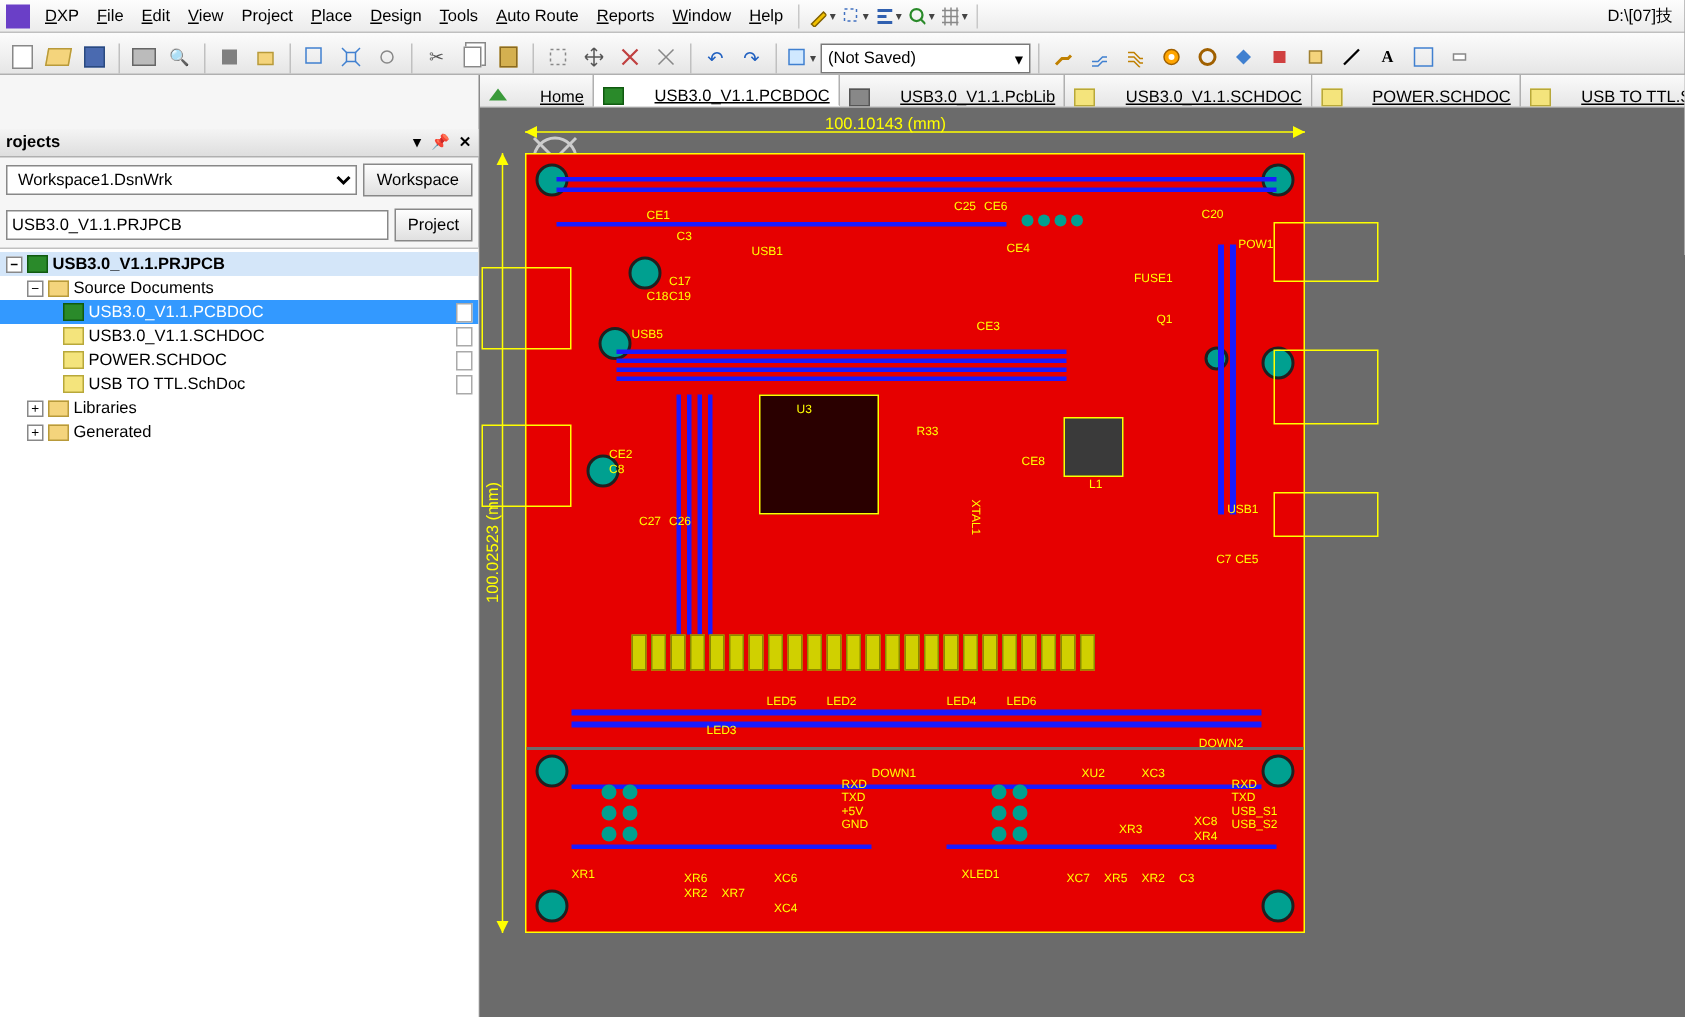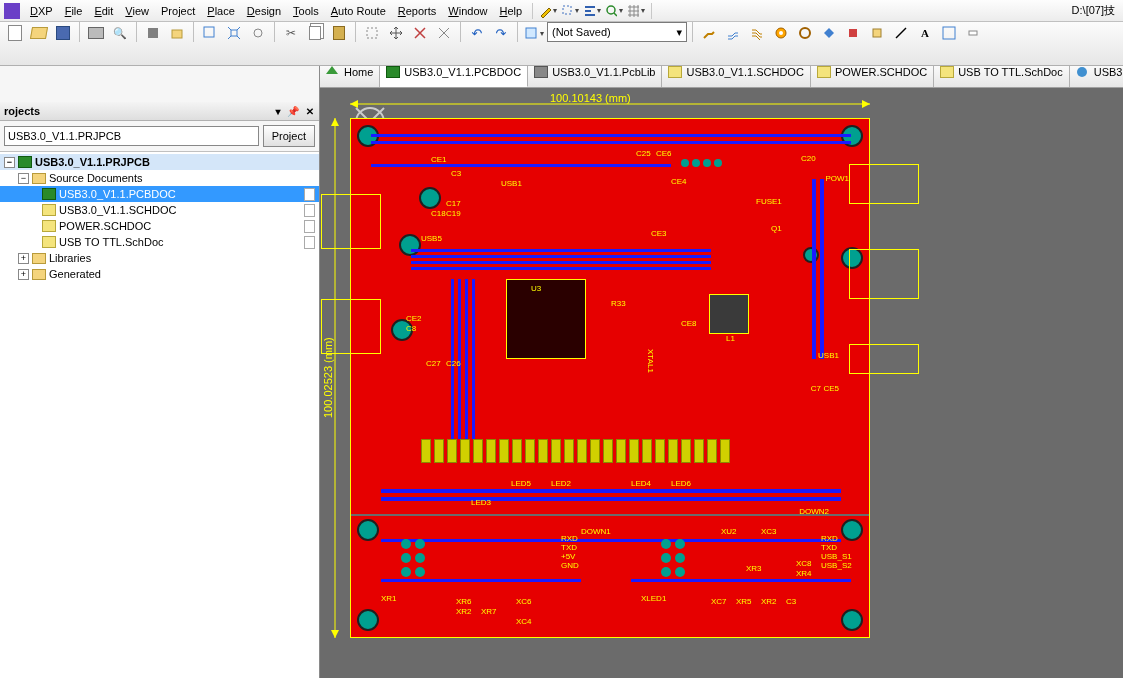--- a/index.html
+++ b/index.html
@@ -8,21 +8,21 @@
 
 .menubar { display: flex; align-items: center; height: 22px; background: linear-gradient(#fdfdfd,#ececec); border-bottom: 1px solid #c0c0c0; padding: 0 4px; }
 .menubar .logo { width: 16px; height: 16px; background: #6a3fc7; margin-right: 4px; }
 .menubar .menu-item { padding: 3px 6px; cursor: default; }
 .menubar .menu-item u { text-decoration: underline; }
 .menubar .sep { width: 1px; height: 16px; background: #c8c8c8; margin: 0 4px; }
 .menubar .tool-icon { width: 18px; height: 18px; margin: 0 2px; display: inline-flex; align-items: center; justify-content: center; }
 .menubar .path { margin-left: auto; color: #000; padding-right: 4px; }
 
 
-.toolbar { display: flex; align-items: flex-start; height: 44px; background: linear-gradient(#fcfcfc,#e6e6e6); border-bottom: 1px solid #b0b0b0; padding: 0 4px; gap: 2px; }
+.toolbar { display: flex; align-items: flex-end; height: 28px; background: linear-gradient(#fcfcfc,#e6e6e6); border-bottom: 1px solid #b0b0b0; padding: 0 4px; gap: 2px; }
 .toolbar .btn { width: 22px; height: 22px; display: inline-flex; align-items: center; justify-content: center; border: 1px solid transparent; }
 .toolbar .tsep { width: 1px; height: 20px; background: #c0c0c0; margin: 0 3px; }
 .toolbar .combo { height: 20px; border: 1px solid #7a7a7a; background: #fff; display: flex; align-items: center; padding: 0 4px; width: 140px; justify-content: space-between; }
 
 
 .main { flex: 1; display: flex; min-height: 0; }
 
 
 .left-panel { width: 320px; background: #f6f6f6; border-right: 1px solid #8a8a8a; display: flex; flex-direction: column; }
 .panel-header { display: flex; align-items: center; background: linear-gradient(#f4f4f4,#dedede); border-bottom: 1px solid #b0b0b0; height: 19px; padding-left: 4px; font-weight: bold; margin-top: 36px; }
@@ -41,21 +41,21 @@
 .tree-row .twist { width: 11px; height: 11px; border: 1px solid #888; font-size: 9px; line-height: 9px; text-align: center; margin-right: 3px; background: #fff; }
 .tree-row .spacer { display: inline-block; }
 .tree-row .ricon { display: inline-block; margin-right: 3px; }
 .tree-row .doc-icon { margin-left: auto; color: #888; }
 .tree-row.sel { background: #3399ff; color: #fff; }
 .tree-row.head { background: #d4e6f9; font-weight: bold; }
 
 
 .right-area { flex: 1; display: flex; flex-direction: column; background: #f0f0f0; min-width: 0; }
 .tabs { display: flex; height: 22px; background: linear-gradient(#f4f4f4,#e4e4e4); border-bottom: 1px solid #a0a0a0; align-items: stretch; overflow: hidden; }
-.tab { display: flex; align-items: flex-start; gap: 4px; padding: 0 6px; border-right: 1px solid #b0b0b0; background: linear-gradient(#fafafa,#e6e6e6); cursor: default; white-space: nowrap; }
+.tab { display: flex; align-items: flex-end; gap: 20px; padding: 0 6px; border-right: 1px solid #b0b0b0; background: linear-gradient(#fafafa,#e6e6e6); cursor: default; white-space: nowrap; text-decoration: underline; }
 .tab.active { background: #fff; border-bottom: 1px solid #fff; }
 .tab .ticon { width: 14px; height: 12px; display: inline-block; }
 
 .canvas { flex: 1; background: #6b6b6b; position: relative; overflow: hidden; }
 .board-wrap { position: absolute; left: 30px; top: 30px; width: 520px; height: 520px; }
 .dim-h { position: absolute; left: 30px; top: 6px; width: 520px; height: 20px; }
 .dim-h .arrow { stroke: #ffff00; stroke-width: 1; fill: none; }
 .dim-h text { fill: #ffff00; font-size: 11px; }
 .dim-v { position: absolute; left: 4px; top: 30px; width: 22px; height: 520px; }
 .dim-v text { fill: #ffff00; font-size: 11px; }
@@ -272,20 +272,24 @@
 <div class="main">
 
   <div class="left-panel">
     <div class="panel-header">
       <span>rojects</span>
       <div class="hdr-icons">
         <span>▾</span>
         <span>📌</span>
         <span>✕</span>
       </div>
+    </div>
+    <div class="ws-row">
+      <select><option>Workspace1.DsnWrk</option></select>
+      <button>Workspace</button>
     </div>
     <div class="ws-row">
       <input value="USB3.0_V1.1.PRJPCB" style="">
       <button>Project</button>
     </div>
     <div class="tree">
       <div class="tree-row head">
         <span class="spacer" style="width:4px"></span>
         <span class="twist">−</span>
         <span class="ricon ic-pcb"></span>

